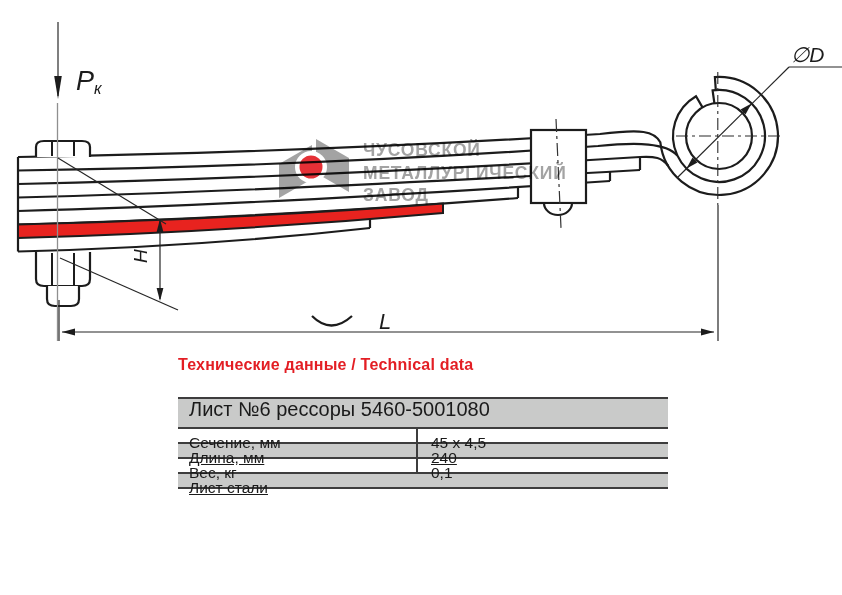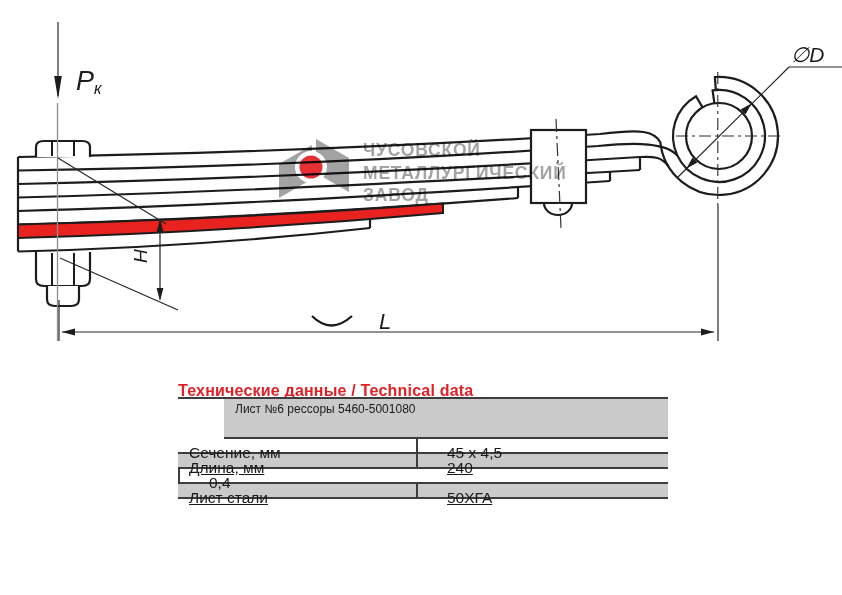--- a/index.html
+++ b/index.html
@@ -4,29 +4,29 @@
 <style>
   :root{
     --accent-red:#e31e24; --row-gray:#c9cac9; --border-dark:#3d3d3d;
     --watermark-gray:#9b9b9b; --line-black:#1c1c1c; --leaf-red:#e8231f;
   }
   *{margin:0;padding:0;box-sizing:border-box;}
   html,body{width:842px;height:595px;background:#ffffff;overflow:hidden;
     font-family:"Liberation Sans",sans-serif;}
   .stage{position:relative;width:842px;height:595px;background:#fff;}
   .drawing-svg{position:absolute;left:0;top:0;}
-  .spec-title{position:absolute;left:178px;top:382px;width:500px;
+  .spec-title{position:absolute;left:178px;top:356px;width:500px;
     font-size:16px;font-weight:bold;color:var(--accent-red);letter-spacing:.2px;}
   .spec-table{position:absolute;left:178px;top:397px;width:490px;
     border-top:2px solid var(--border-dark);font-size:15.5px;color:#1a1a1a;}
   .trow{display:flex;border-bottom:2px solid var(--border-dark);height:15px;line-height:27px;}
-  .trow.merged{height:40px;line-height:21px;background:var(--row-gray);font-size:12px;margin-left:46px;}
+  .trow.merged{height:30px;line-height:21px;background:var(--row-gray);font-size:20px;}
   .trow.gray{background:var(--row-gray);text-decoration:underline;}
   .tcell-label{width:238px;padding-left:11px;white-space:nowrap;}
-  .tcell-value{flex:1;border-left:2px solid var(--border-dark);padding-left:29px;white-space:nowrap;}
+  .tcell-value{flex:1;border-left:2px solid var(--border-dark);padding-left:13px;white-space:nowrap;}
   .wm-text{fill:var(--watermark-gray);font-weight:bold;font-size:17.5px;letter-spacing:.8px;}
   .dim{stroke:#262626;stroke-width:1.2;fill:none;}
   .dimtxt{fill:#1c1c1c;font-style:italic;}
   .leaf{stroke:var(--line-black);stroke-width:2.2;fill:none;}
 </style>
 </head>
 <body>
 
 <div class="stage">
 
@@ -137,20 +137,20 @@
     </div>
     <div class="trow">
       <div class="tcell-label">Сечение, мм</div>
       <div class="tcell-value">45 x 4,5</div>
     </div>
     <div class="trow gray">
       <div class="tcell-label">Длина, мм</div>
       <div class="tcell-value">240</div>
     </div>
     <div class="trow">
-      <div class="tcell-value">0,4</div>
+      <div class="tcell-label">Вес, кг</div>
+      <div class="tcell-value">0,1</div>
     </div>
     <div class="trow gray">
       <div class="tcell-label">Лист стали</div>
-      <div class="tcell-value">50ХГА</div>
     </div>
   </div>
 </div>
 
 </body></html>

